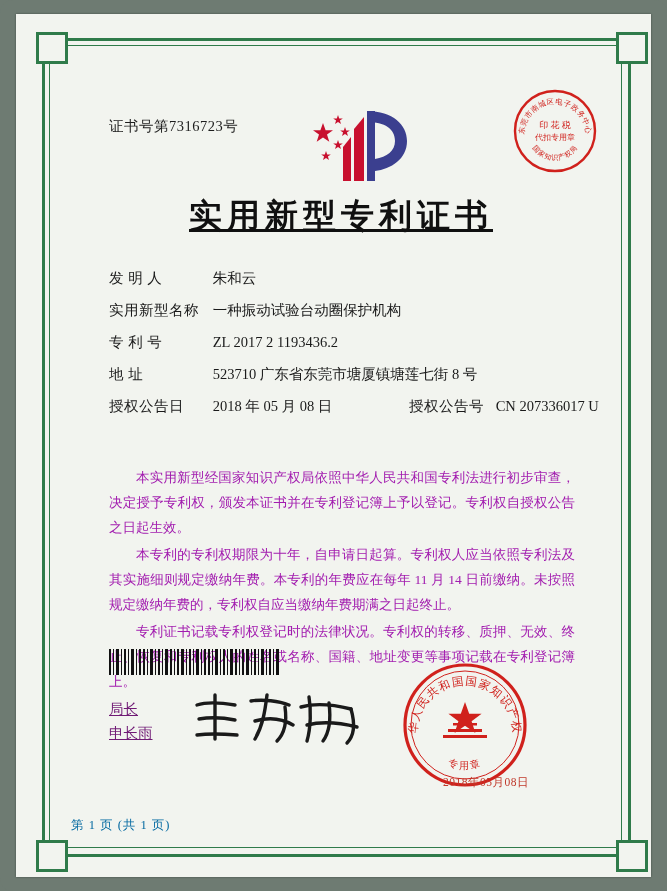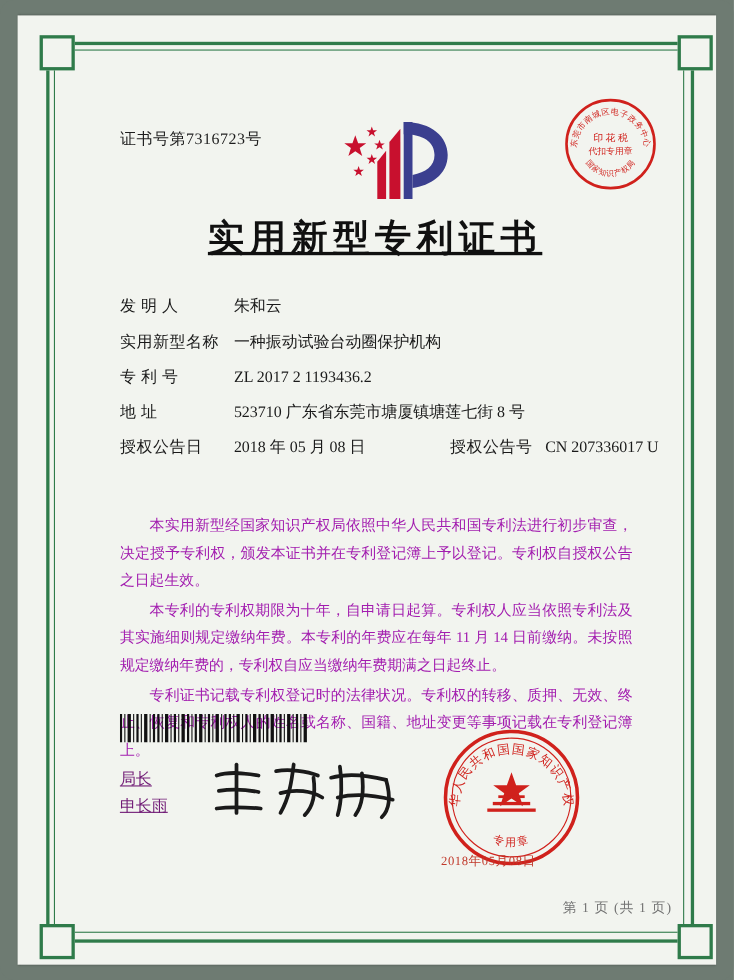--- a/index.html
+++ b/index.html
@@ -195,34 +195,34 @@
     top: 592px;
     width: 128px;
     height: 128px;
   }
 
   .seal-date {
     position: absolute;
     left: 330px;
     top: 706px;
     width: 128px;
-    text-align: left;
+    text-align: right;
     font-size: 11.5px;
     color: #c0392b;
     letter-spacing: 0.5px;
   }
 
   .page-footer {
     position: absolute;
     left: 0;
     top: 748px;
     width: 540px;
-    text-align: right;
+    text-align: left;
     font-size: 12.5px;
-    color: #737373;
+    color: #0369a1;
     letter-spacing: 1px;
   }
 </style>
 </head>
 <body>
 
 <div class="page">
   <div class="scan-frame">
 
     <div class="border-outer"></div>

